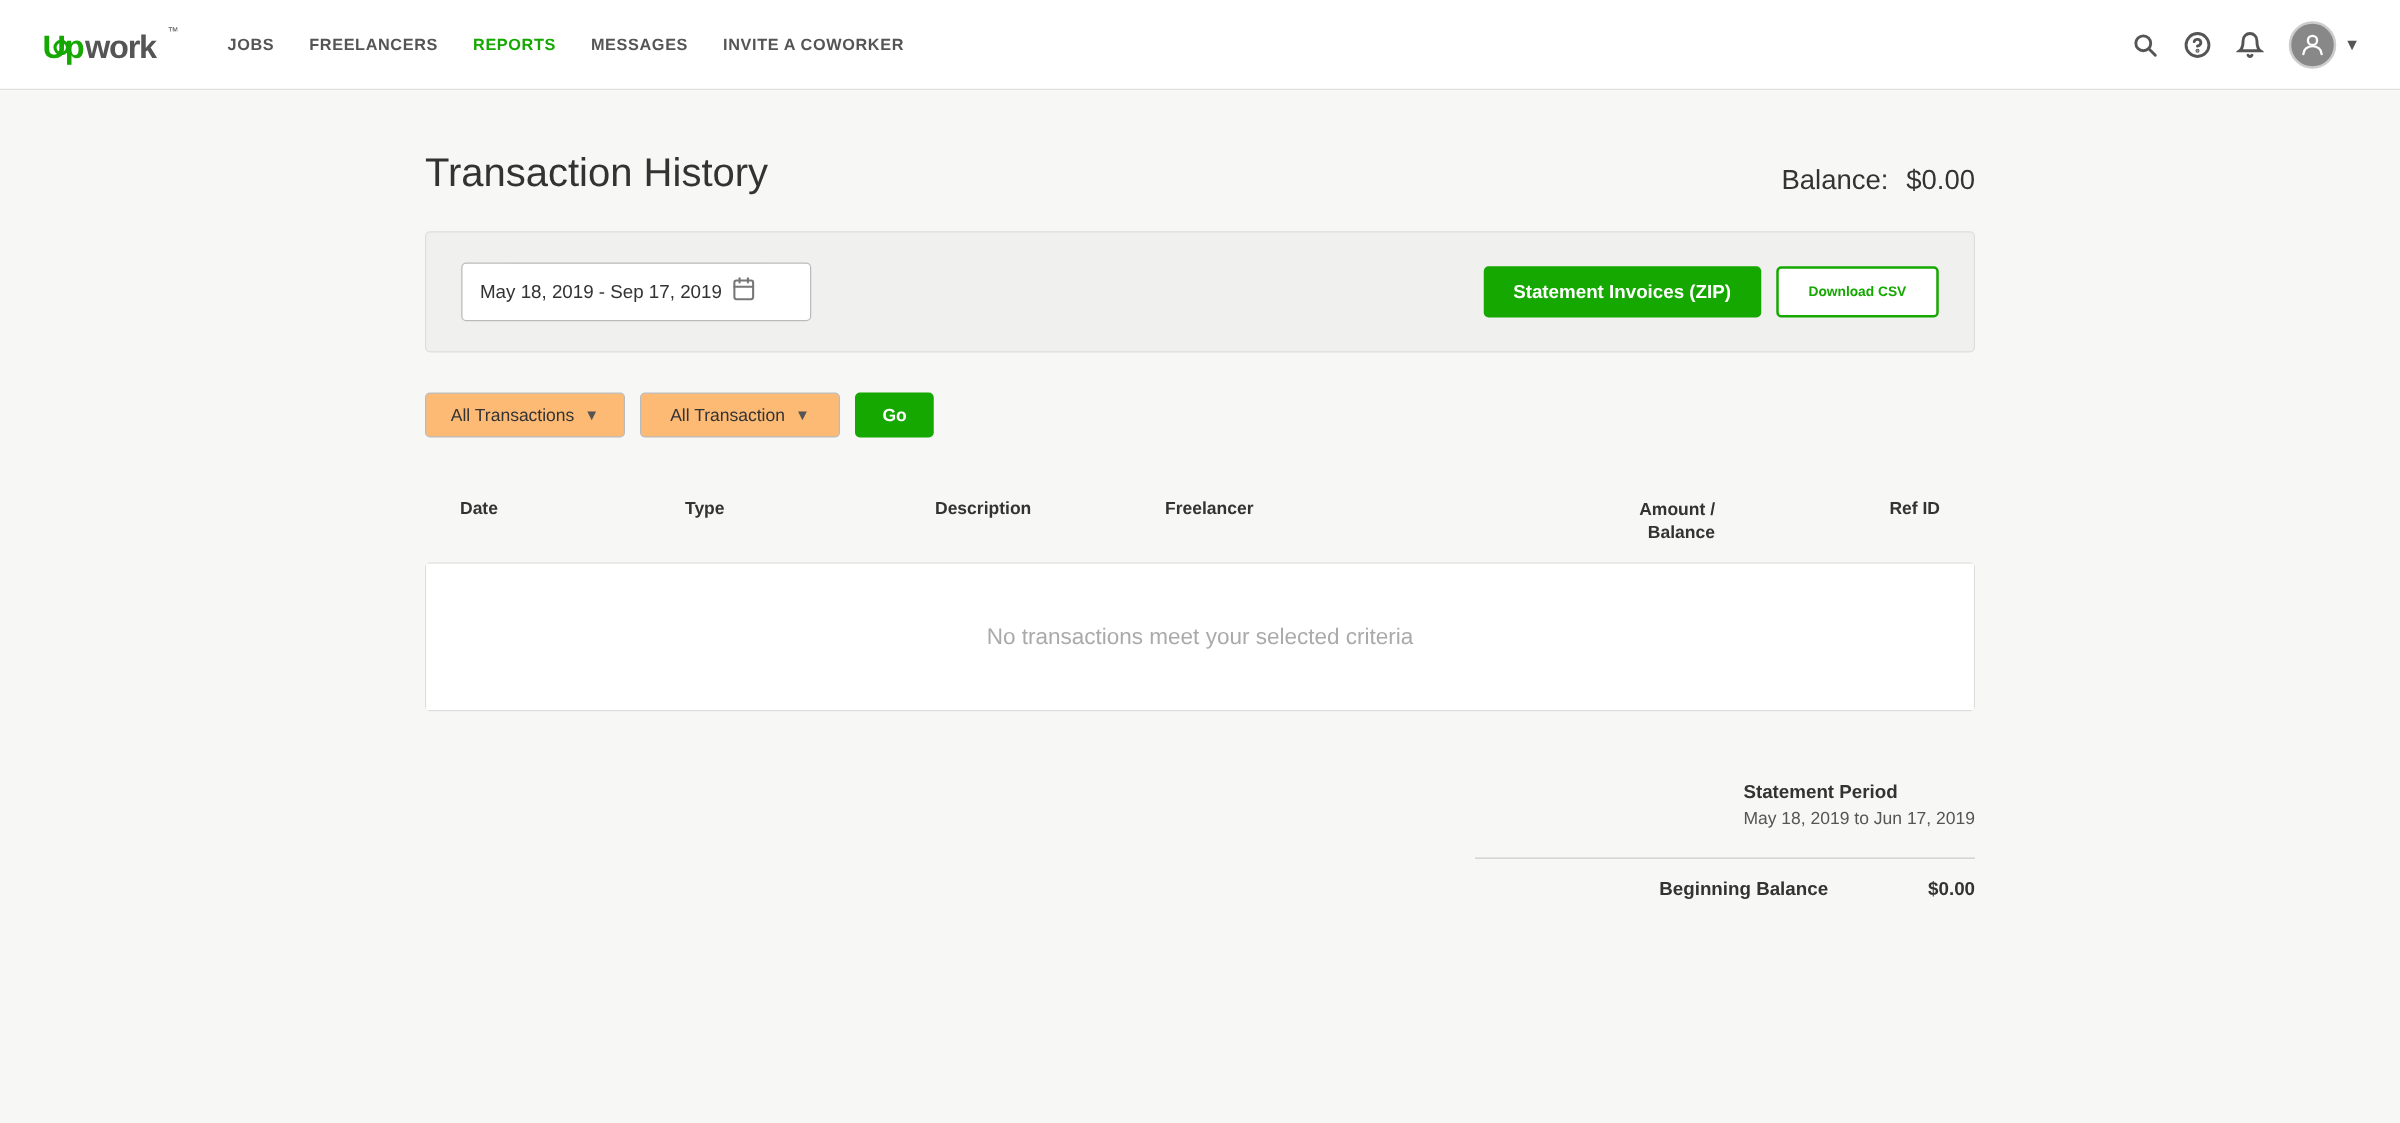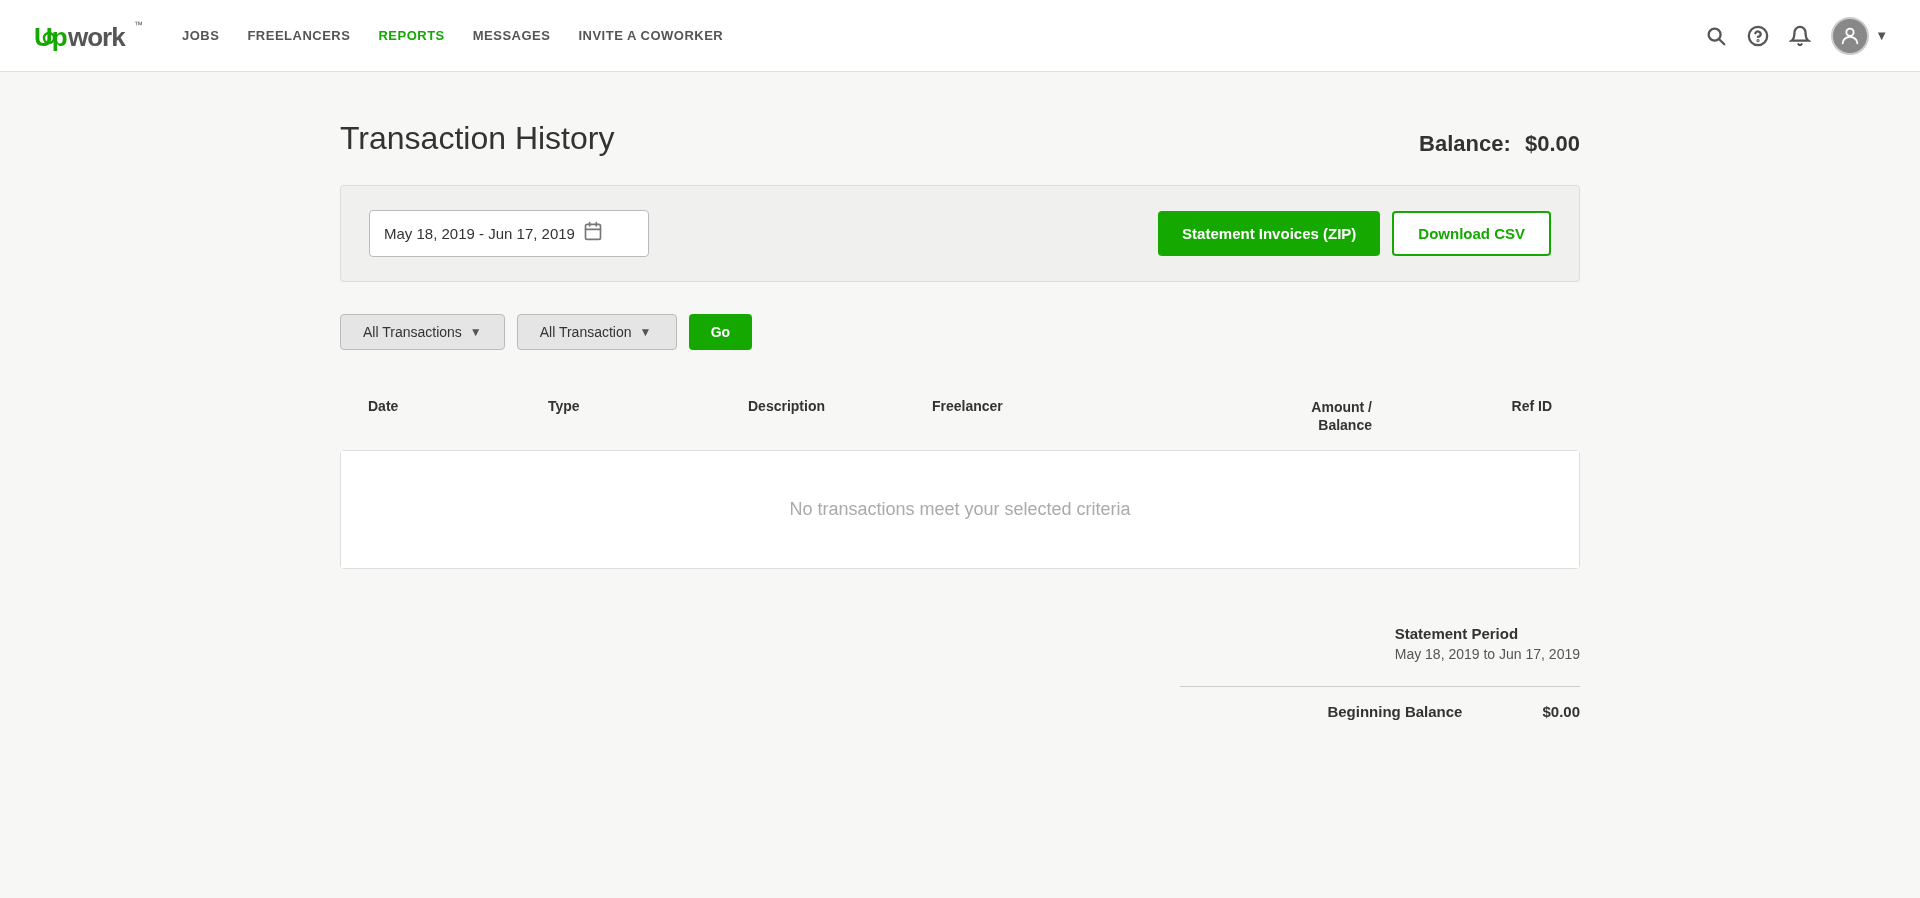--- a/index.html
+++ b/index.html
@@ -79,21 +79,21 @@
       margin-bottom: 28px;
     }
     .page-title {
       font-size: 32px;
       font-weight: 400;
       color: #333;
     }
     .balance-area {
       font-size: 22px;
       color: #333;
-      font-weight: 700;
+      font-weight: 400;
       text-align: right;
     }
 
     
     .filter-panel {
       background: #f0f0ee;
       border: 1px solid #ddd;
       border-radius: 4px;
       padding: 24px 28px;
       margin-bottom: 32px;
@@ -129,45 +129,46 @@
       font-weight: 600;
       cursor: pointer;
       white-space: nowrap;
     }
     .btn-download-csv {
       background: #fff;
       color: #14a800;
       border: 2px solid #14a800;
       border-radius: 4px;
       padding: 12px 24px;
-      font-size: 15px;
+      font-size: 11px;
       font-weight: 600;
       cursor: pointer;
       white-space: nowrap;
     }
 
     
     .filter-row {
       display: flex;
       align-items: center;
       gap: 12px;
       margin-bottom: 32px;
     }
     .filter-select {
       display: flex;
       align-items: center;
-      background: #e5e5e5;
+      background: #fdba74;
       border: 1px solid #bbb;
       border-radius: 4px;
-      padding: 9px 22px;
+      padding: 9px 2px;
       font-size: 14px;
       color: #333;
       gap: 8px;
       cursor: pointer;
       min-width: 160px;
+      justify-content: center;
     }
     .filter-select-arrow { color: #555; font-size: 12px; }
     .btn-go {
       background: #14a800;
       color: #fff;
       border: none;
       border-radius: 4px;
       padding: 10px 22px;
       font-size: 14px;
       font-weight: 700;
@@ -324,21 +325,21 @@
   <div class="page-header">
     <h1 class="page-title">Transaction History</h1>
     <div class="balance-area">
       <span>Balance:</span>
       <span style="margin-left:8px; color:#333;">$0.00</span>
     </div>
   </div>
 
   <div class="filter-panel">
     <div class="date-range-input">
-      <span>May 18, 2019 - Jun 17, 2019</span>
+      <span>May 18, 2019 - Sep 17, 2019</span>
       <span class="calendar-icon">
         <svg width="20" height="20" viewBox="0 0 24 24" fill="none" stroke="#777" stroke-width="2" stroke-linecap="round">
           <rect x="3" y="4" width="18" height="18" rx="2"></rect>
           <line x1="16" y1="2" x2="16" y2="6"></line>
           <line x1="8" y1="2" x2="8" y2="6"></line>
           <line x1="3" y1="10" x2="21" y2="10"></line>
         </svg>
       </span>
     </div>
     <div class="download-buttons">

